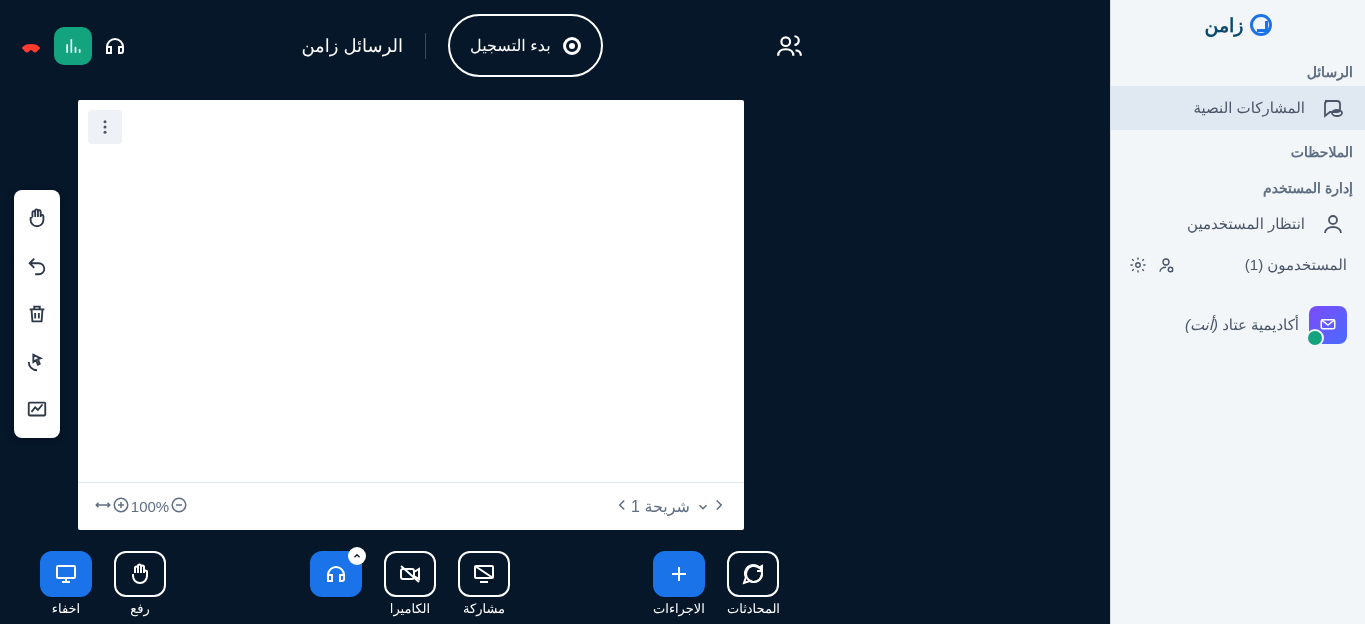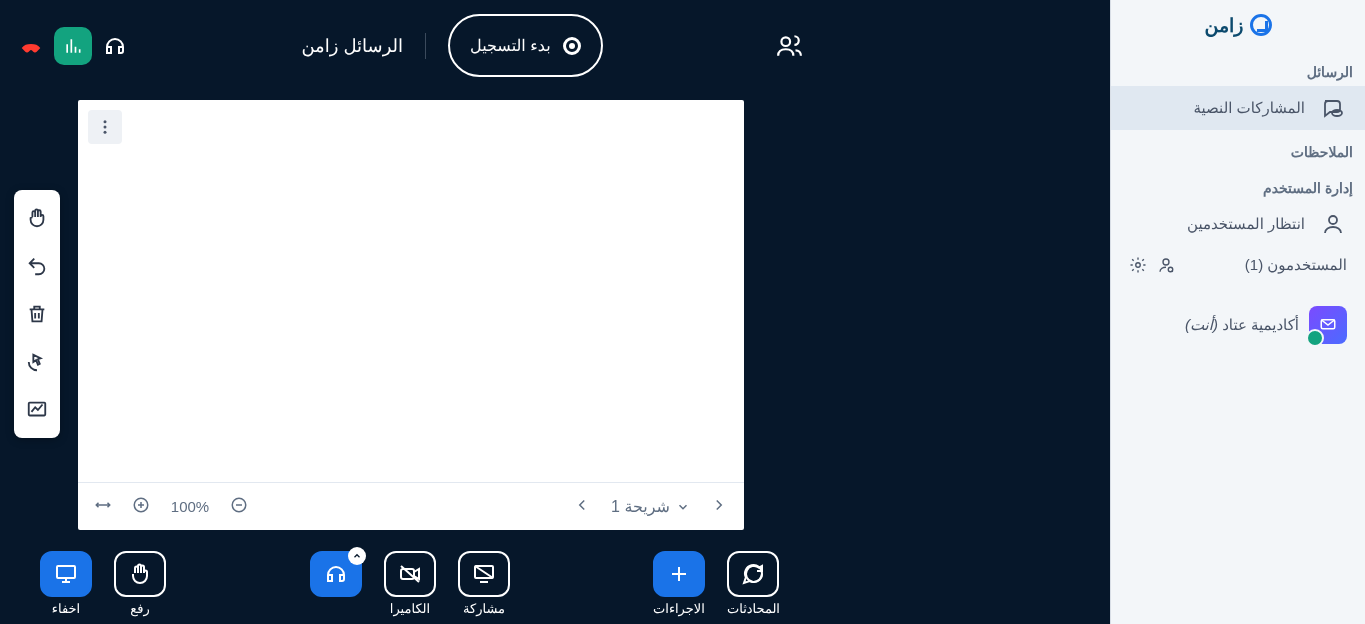--- a/index.html
+++ b/index.html
@@ -152,21 +152,21 @@
 }
 .board-menu{
   position:absolute; top:10px; left:10px;
   width:34px; height:34px; background:#eef1f5; border-radius:4px;
   display:flex; align-items:center; justify-content:center; cursor:pointer;
 }
 .board-menu svg{width:18px;height:18px;fill:#4a5568;}
 .board-footer{
   position:absolute; bottom:0; left:0; right:0; height:48px;
   border-top:1px solid #e2e8f0; display:flex; align-items:center;
-  padding:0 16px; gap:20px; color:#5f6e82; flex-direction:row-reverse;
+  padding:0 16px; color:#5f6e82; flex-direction:row-reverse;
 }
 .bf-ic{cursor:pointer;}
 .bf-ic svg{width:18px;height:18px;stroke:#5f6e82;fill:none;stroke-width:2;}
 .zoom-pct{direction:ltr; min-width:40px; text-align:center; font-size:15px;}
 .bf-spacer{flex:1;}
 .slide-label{ font-size:16px; display:flex; align-items:center; gap:6px;}
 .slide-label svg{width:14px;height:14px;stroke:#5f6e82;fill:none;stroke-width:2.5;}
 
 
 .tool-palette{

